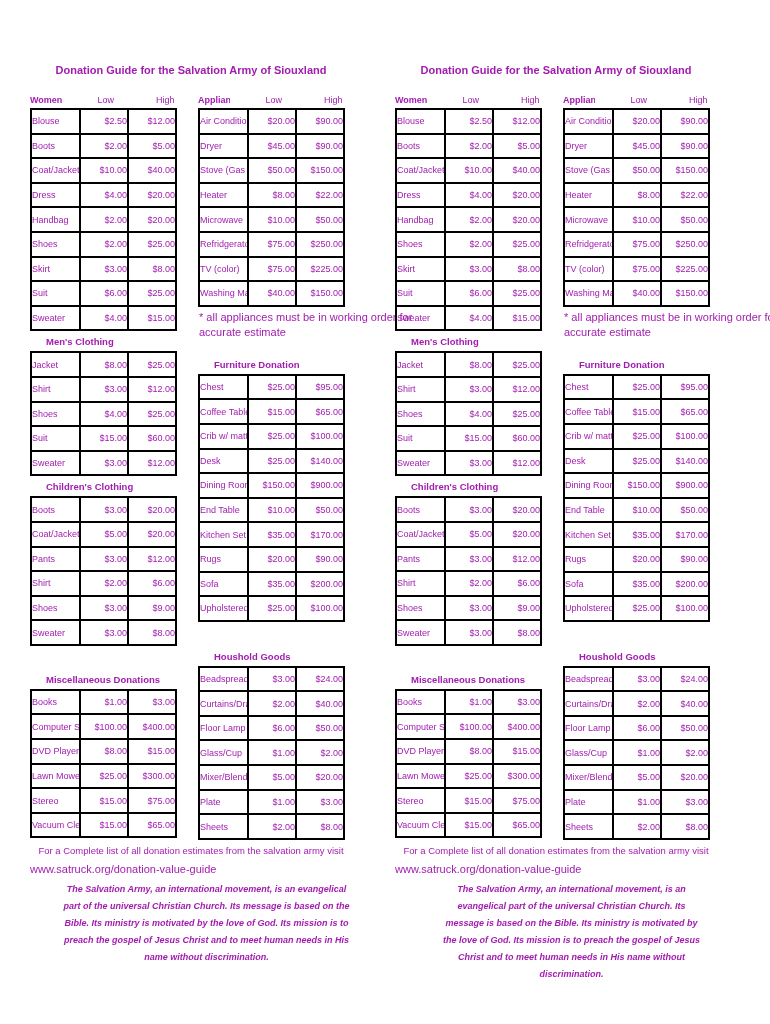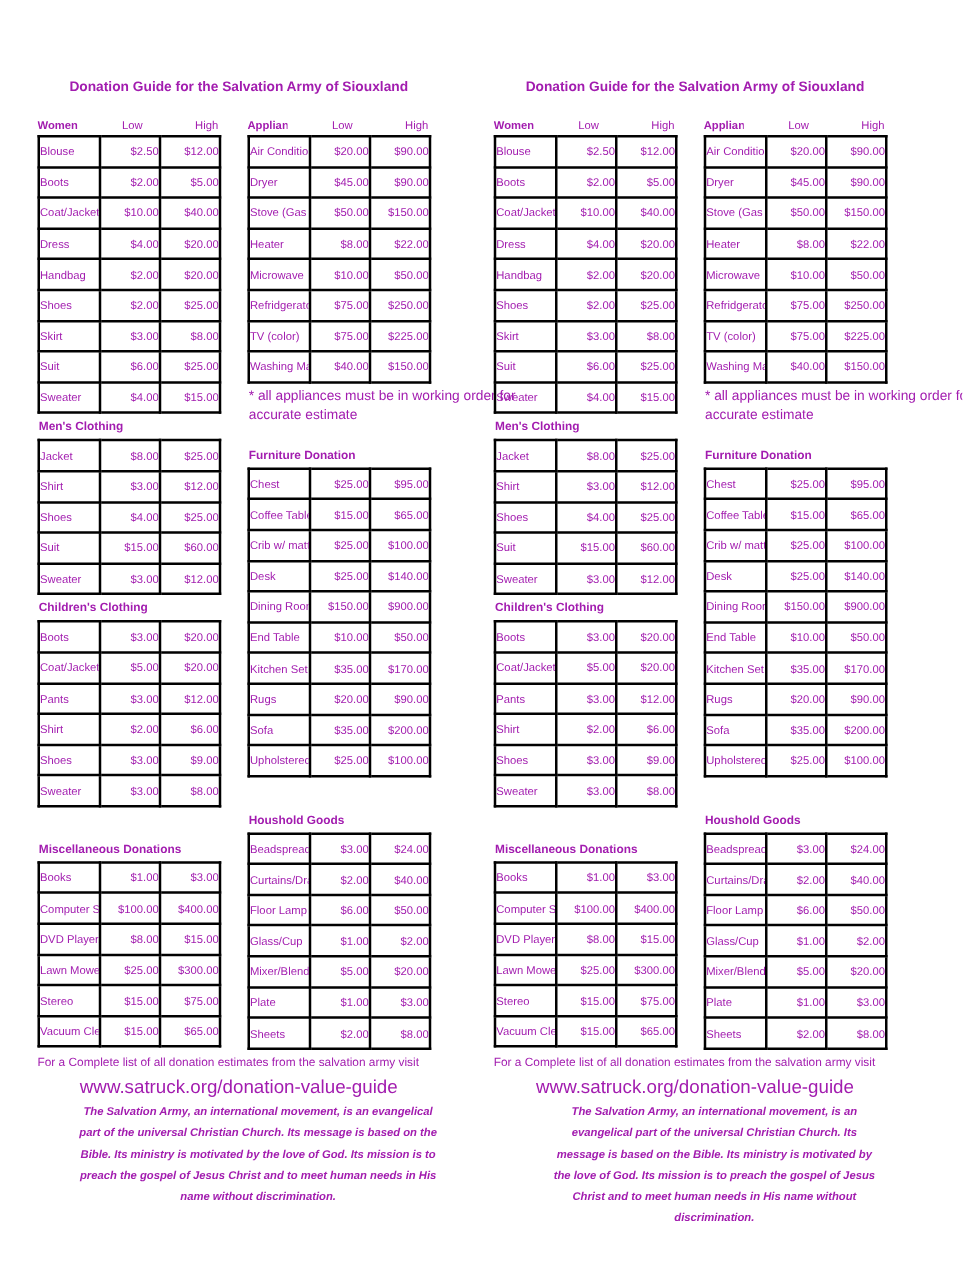--- a/index.html
+++ b/index.html
@@ -13,27 +13,27 @@
   .thead{display:flex;font-size:9px;line-height:13px;height:13px;margin-bottom:1px;}
   .th-name{width:51px;font-weight:bold;overflow:hidden;white-space:nowrap;}
   .th-val{width:50px;text-align:center;padding-left:28px;}
   table.donation{border-collapse:collapse;table-layout:fixed;width:139px;}
   table.donation td{border:2px solid #000;font-size:9px;height:22.6px;padding:0;
         overflow:hidden;white-space:nowrap;vertical-align:middle;}
   td.c-item{width:47px;padding-left:2px;}
   td.c-low{width:46px;text-align:right;padding-right:2px;}
   td.c-high{width:46px;text-align:right;padding-right:2px;}
   .sec-label{font-weight:bold;font-size:9.5px;line-height:13px;height:13px;
-        margin:4px 0 3px 1px;white-space:nowrap;}
+        margin:4px 0 3px 16px;white-space:nowrap;}
   .misc-label{margin-top:27px;}
   .furn-label{margin-top:18px;}
   .house-label{margin-top:28px;}
   .note{font-size:11px;line-height:15px;margin:3px 0 0 1px;white-space:nowrap;}
-  .visit{font-size:9.5px;line-height:13px;margin-top:4px;white-space:nowrap;}
-  .url{text-align:center;font-size:15px;line-height:13px;margin-top:6px;}
+  .visit{text-align:center;font-size:9.5px;line-height:13px;margin-top:4px;white-space:nowrap;}
+  .url{text-align:left;font-size:11px;line-height:13px;margin-top:6px;}
   .mission{text-align:center;font-size:9px;font-weight:bold;font-style:italic;
         line-height:17px;margin-top:5px;margin-left:31px;}
   .half-2 .mission{padding:0 12px;}
 </style>
 </head>
 <body>
 
 <div class="page">
   <div class="half">
 

